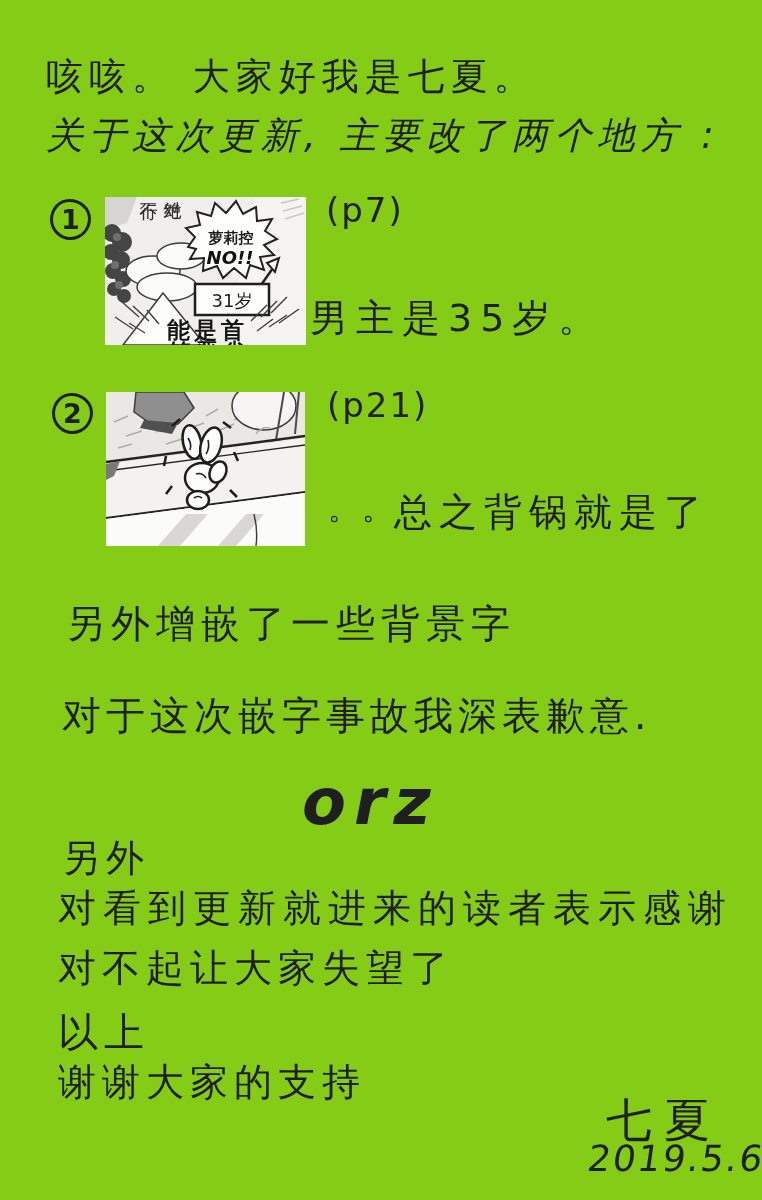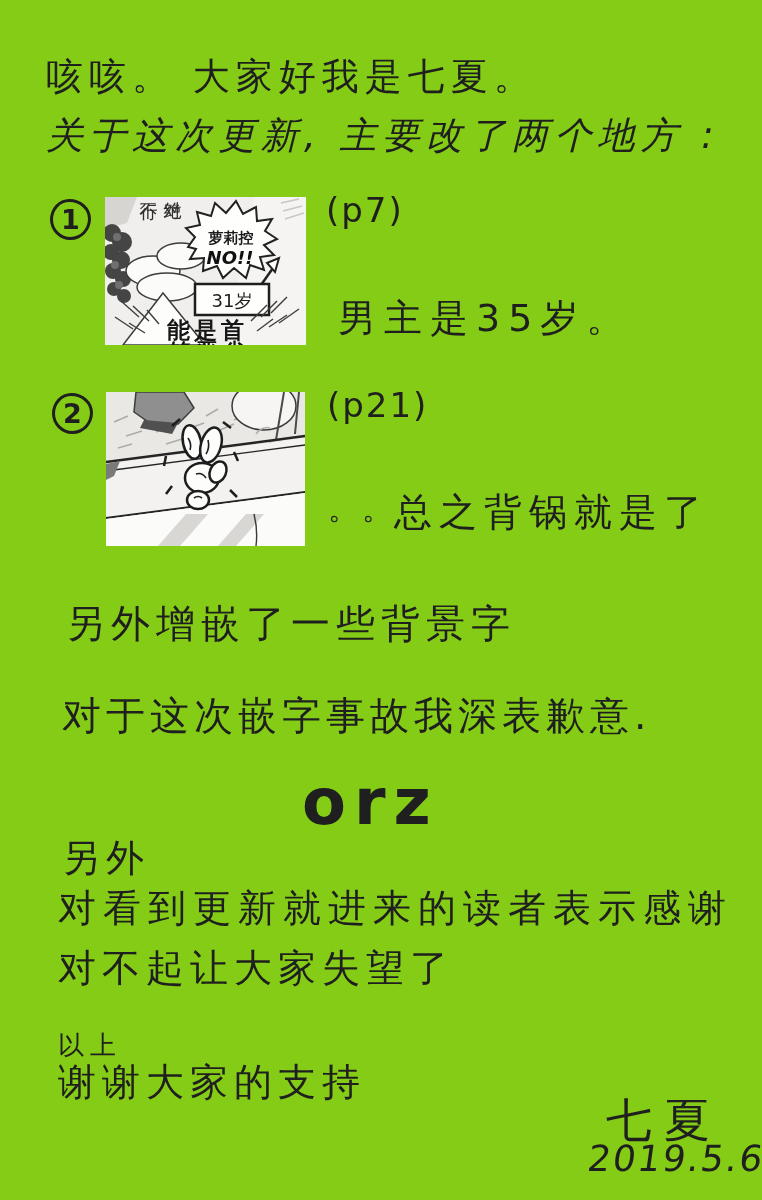--- a/index.html
+++ b/index.html
@@ -18,33 +18,33 @@
     font-size: 27px; font-weight: bold;
   }
   .thumb { position: absolute; overflow: hidden; }
   .thumb svg { display: block; }
 
   .intro1 { left: 46px;  top: 56px;   font-size: 37px; letter-spacing: 6px; }
   .intro2 { left: 46px;  top: 115px;  font-size: 37px; letter-spacing: 6px; font-style: italic; }
   .num1   { left: 50px;  top: 199px; }
   .thumb1 { left: 105px; top: 197px;  width: 201px; height: 148px; text-decoration: underline; }
   .p7     { left: 326px; top: 191px;  font-size: 34px; letter-spacing: 2px; }
-  .note1  { left: 338px; top: 297px;  font-size: 38px; letter-spacing: 8px; }
+  .note1  { left: 310px; top: 297px;  font-size: 38px; letter-spacing: 8px; }
   .num2   { left: 52px;  top: 393px; }
   .thumb2 { left: 106px; top: 392px;  width: 199px; height: 154px; }
   .p21    { left: 327px; top: 386px;  font-size: 34px; letter-spacing: 2px; }
   .dots2  { left: 328px; top: 492px;  font-size: 30px; letter-spacing: 4px; }
   .note2  { left: 394px; top: 491px;  font-size: 38px; letter-spacing: 7px; }
   .apology1 { left: 66px; top: 602px; font-size: 39px; letter-spacing: 6px; }
   .apology2 { left: 62px; top: 694px; font-size: 39px; letter-spacing: 5px; }
-  .orz    { left: 302px; top: 766px;  font-size: 64px; font-weight: bold; letter-spacing: 8px; }
+  .orz    { left: 302px; top: 766px;  font-size: 64px; font-weight: bold; letter-spacing: 8px; font-style: italic; }
   .thanks1 { left: 62px; top: 837px;  font-size: 38px; letter-spacing: 6px; }
   .thanks2 { left: 58px; top: 887px;  font-size: 38px; letter-spacing: 7px; }
   .thanks3 { left: 58px; top: 947px;  font-size: 38px; letter-spacing: 6px; }
-  .thanks4 { left: 58px; top: 1031px; font-size: 26px; letter-spacing: 6px; }
+  .thanks4 { left: 58px; top: 1009px; font-size: 40px; letter-spacing: 6px; }
   .thanks5 { left: 58px; top: 1061px; font-size: 38px; letter-spacing: 6px; }
   .sig-name { left: 606px; top: 1076px; font-size: 46px; letter-spacing: 12px; margin-top: 18px; }
   .sig-date { left: 588px; top: 1138px; font-size: 36px; letter-spacing: 2px; transform: skewX(-8deg); }
 </style>
 </head>
 <body>
 
 <div class="page">
 
   <div class="hw intro1">咳咳。 大家好我是七夏。</div>

